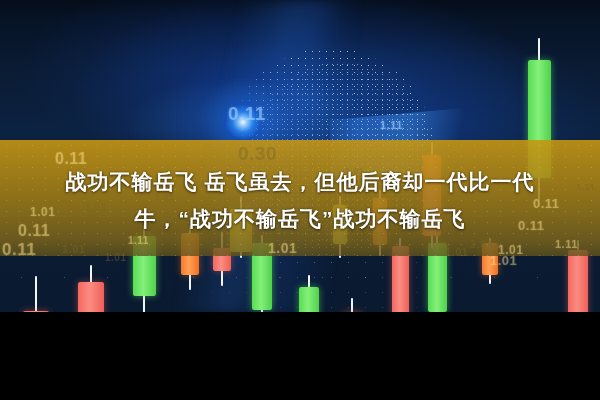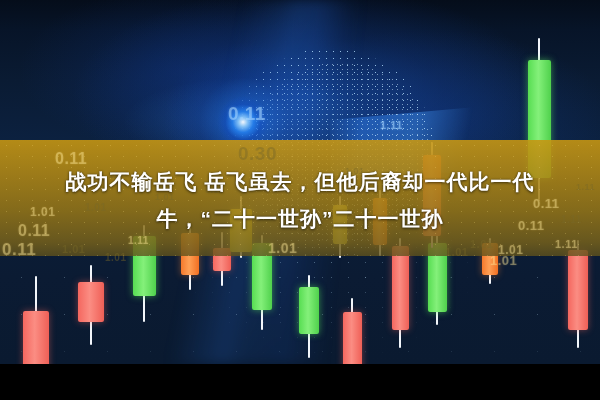--- a/index.html
+++ b/index.html
@@ -1,17 +1,17 @@
 <!DOCTYPE html>
 <html><head>
 <meta charset="utf-8">
 <style>
   html,body{margin:0;padding:0;background:#000;}
   #stage{
-    position:relative;width:600px;height:364px;overflow:hidden;
+    position:relative;width:600px;height:312px;overflow:hidden;
     font-family:"Liberation Sans","DejaVu Sans",sans-serif;
     background:#0b1c33;
     text-decoration:underline;
   }
   .layer{position:absolute;inset:0;}
 
   
   #bg-base{
     background:
       linear-gradient(180deg,#050d1a 0%,#071428 8%,#0a1b33 22%,#0c2242 42%,#0b1d38 60%,#0b1b33 76%,#0a1a30 100%);
@@ -240,16 +240,16 @@
       <span class="num" style="left: 498px; top: 243px; font-size: 12px;">1.01</span>
       <span class="num" style="left: 490px; top: 253px; font-size: 13px;">1.01</span>
       <span class="num dk" style="left: 445px; top: 246px; font-size: 11px;">1.01</span>
       <span class="num dk" style="left: 576px; top: 182px; font-size: 9px;">1.11</span>
       <span class="num dk" style="left: 155px; top: 192px; font-size: 9px;">1.01</span>
       <span class="num dk" style="left: 205px; top: 185px; font-size: 9px;">0.11</span>
     </div>
 
   <div id="title">
     <span class="ln">战功不输岳飞 岳飞虽去，但他后裔却一代比一代</span>
-    <span class="ln">牛，“二十一世孙”二十一世孙</span>
+    <span class="ln">牛，“战功不输岳飞”战功不输岳飞</span>
   </div>
 
 </div>
 
 </body></html>

